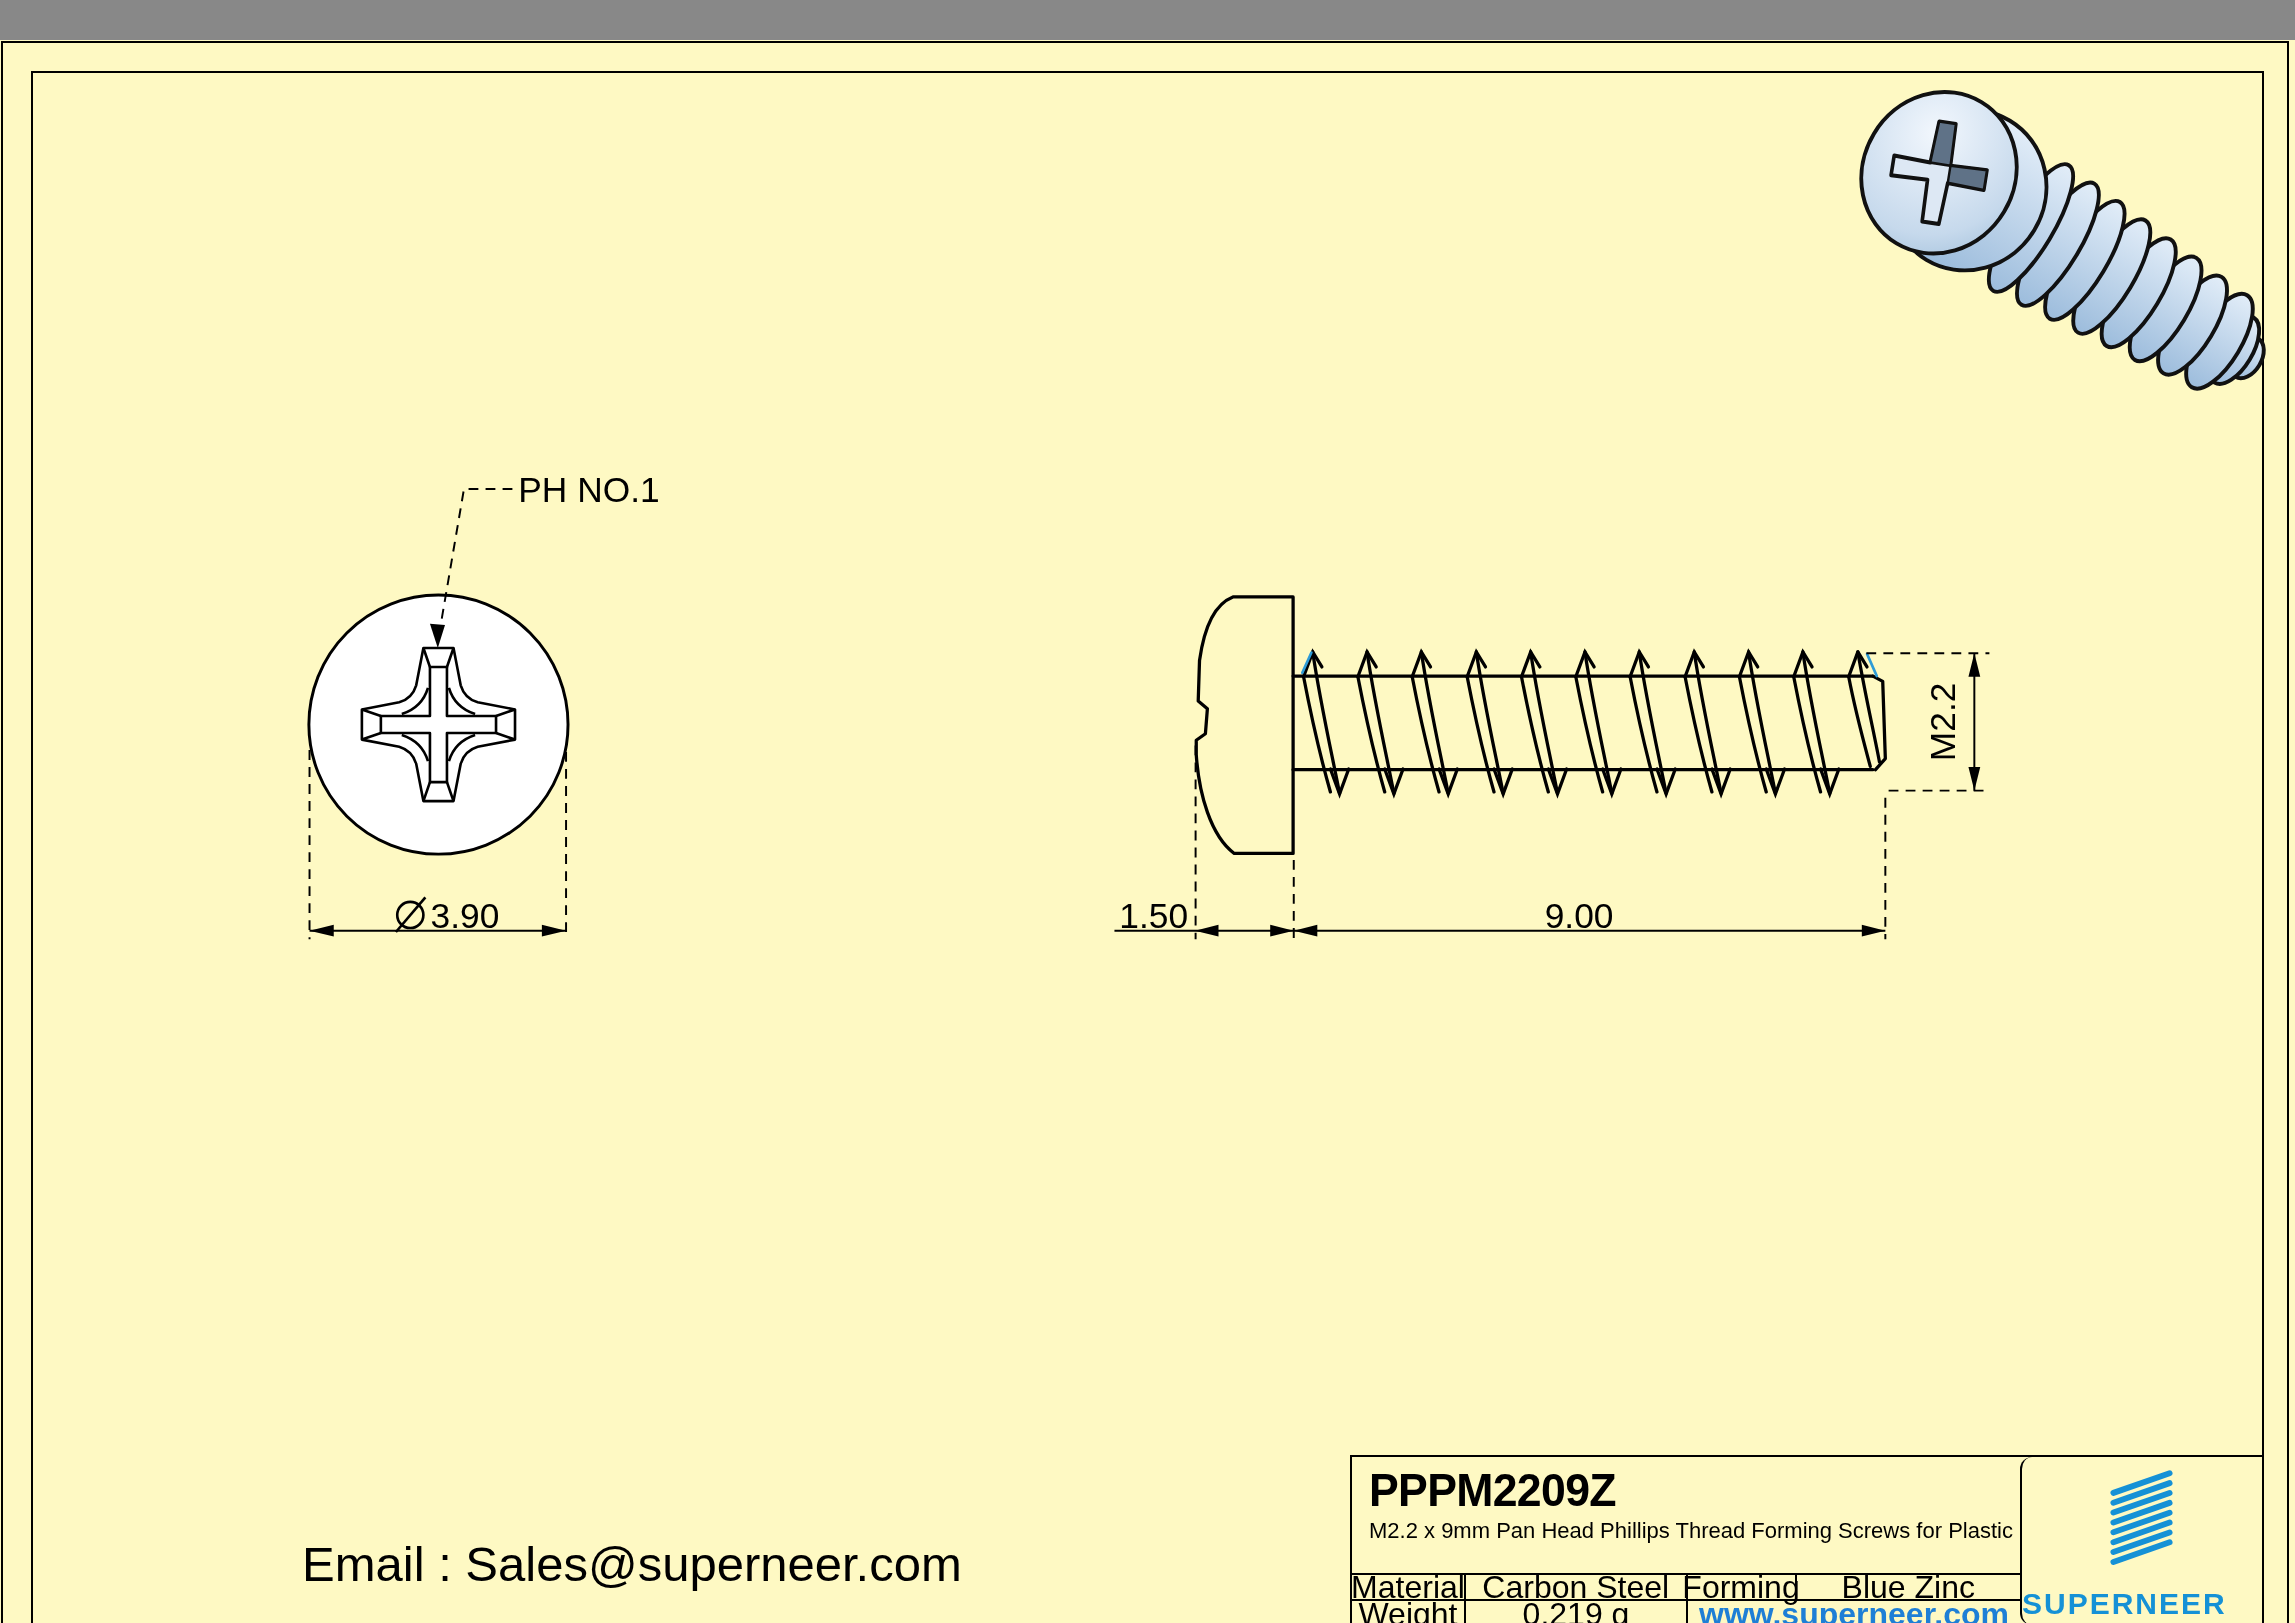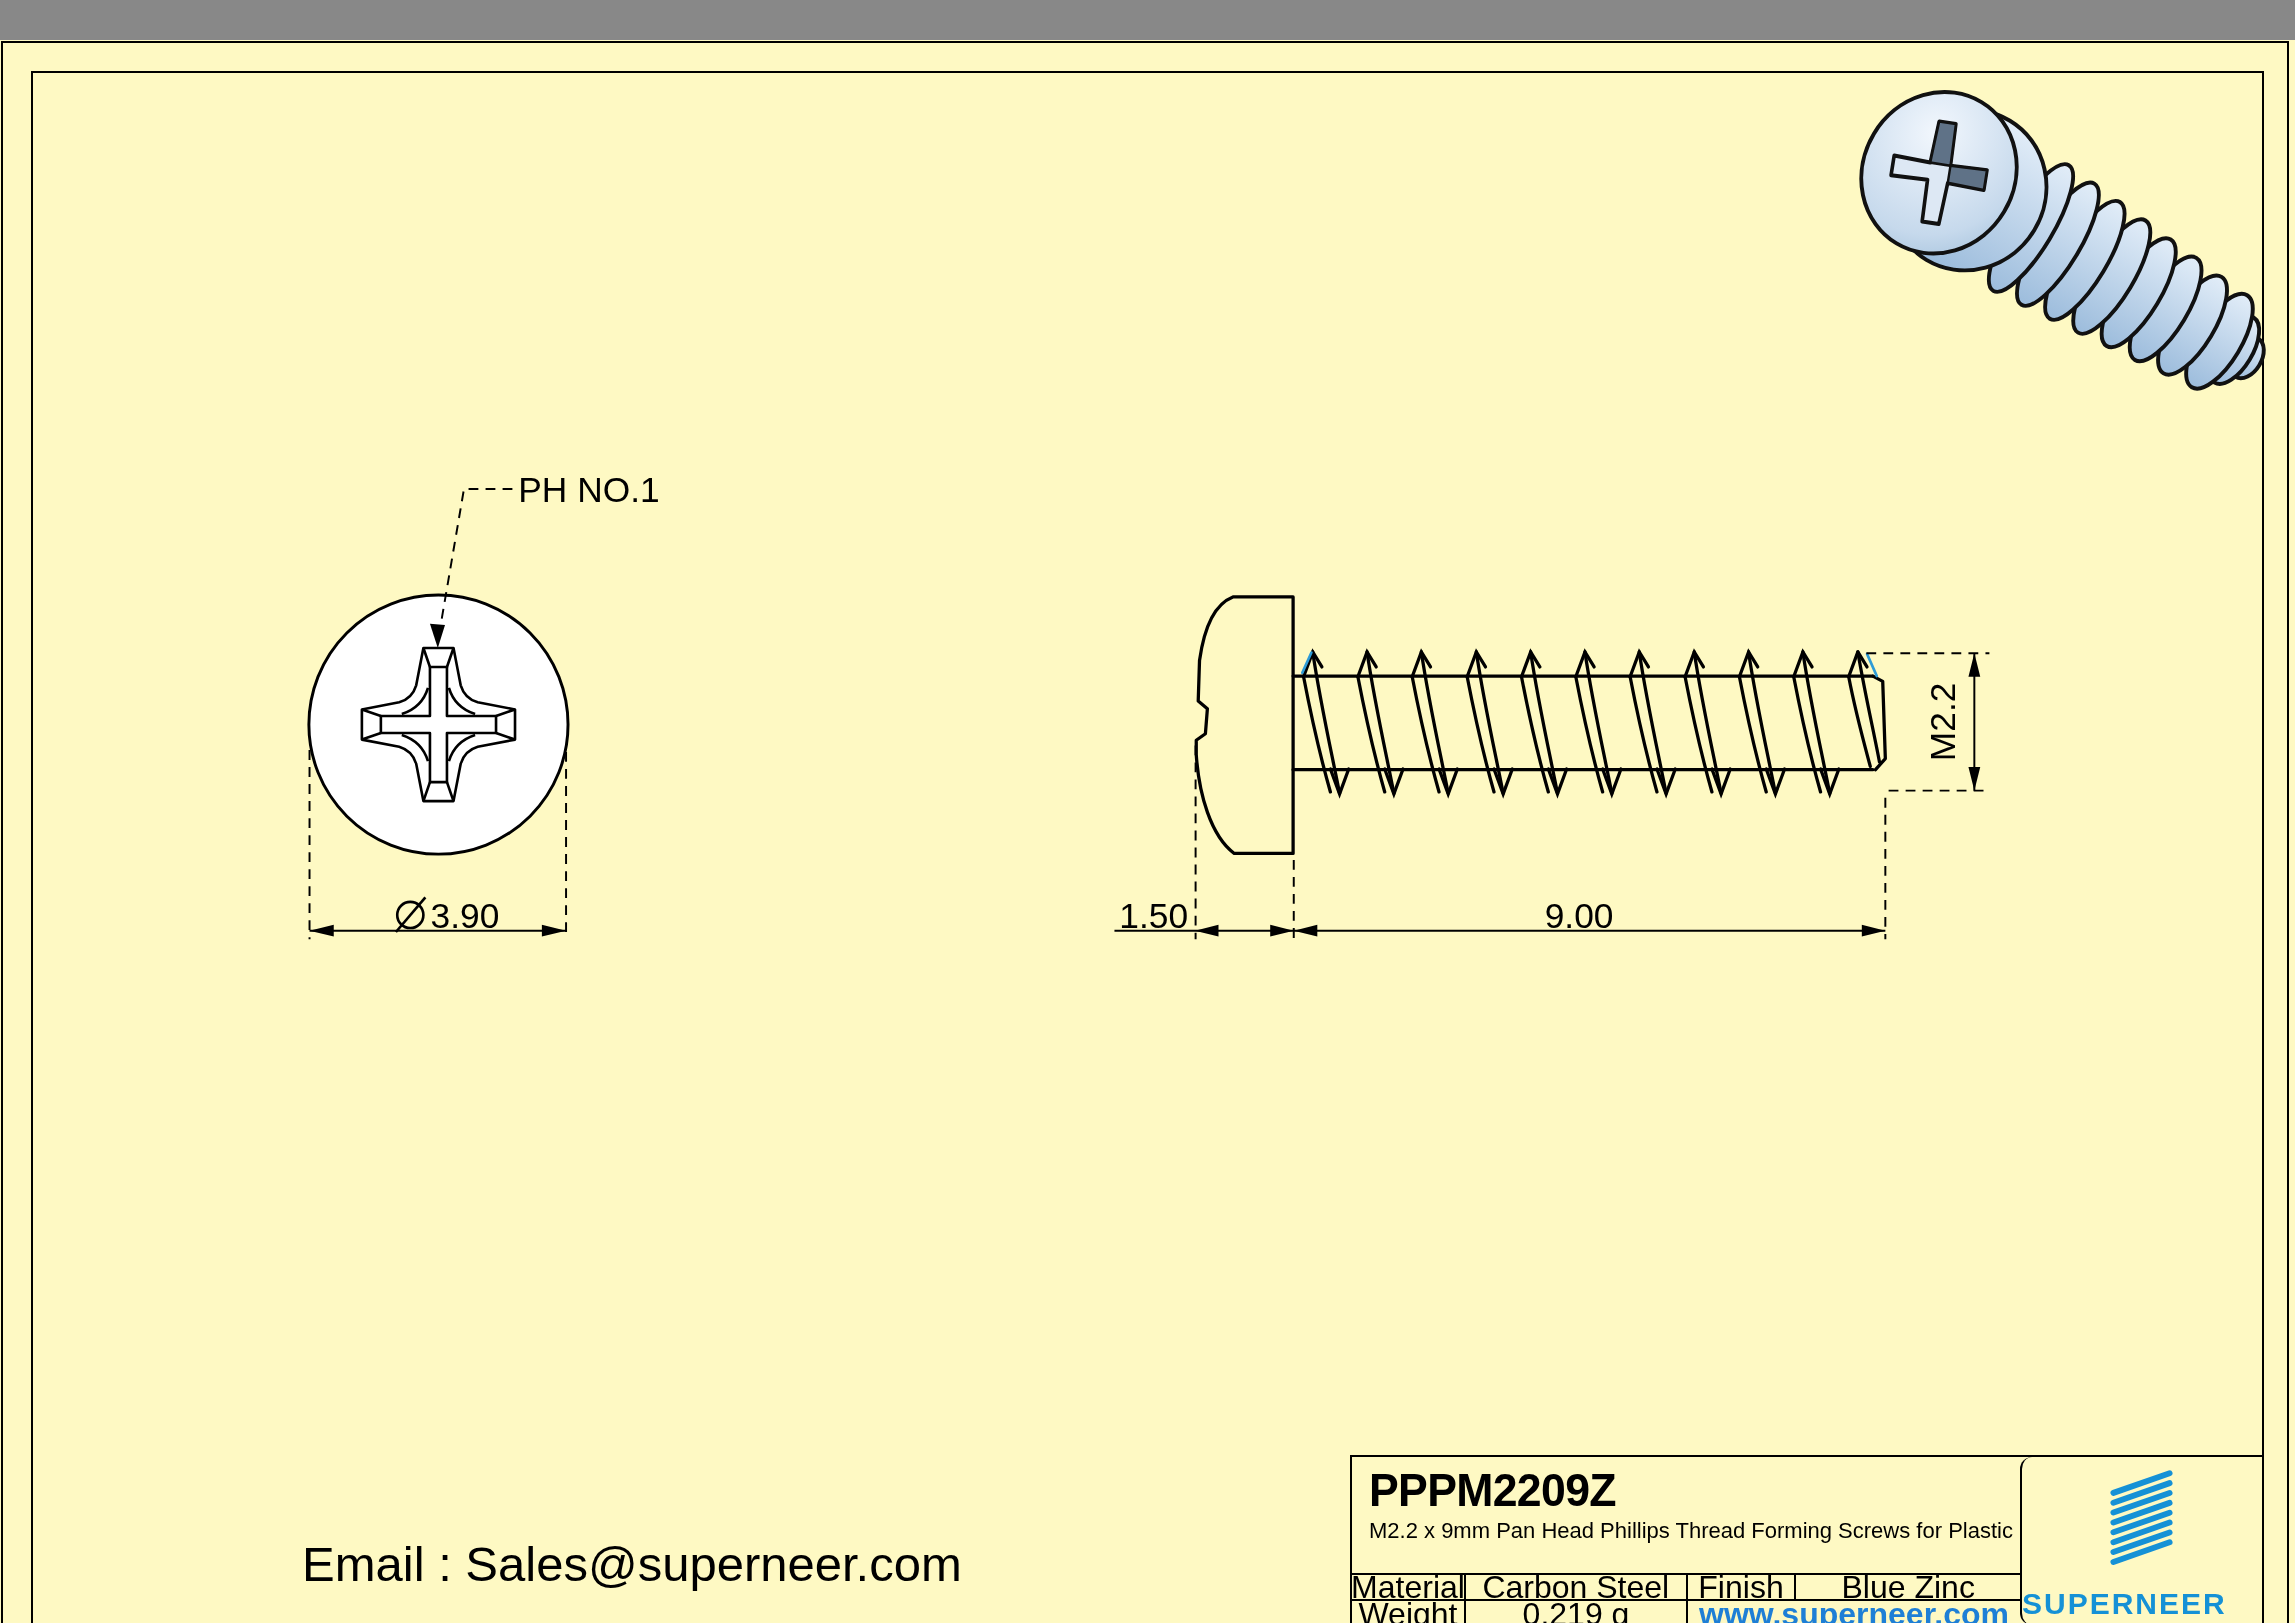--- a/index.html
+++ b/index.html
@@ -167,21 +167,21 @@
 
   <div class="title-block">
     <div class="tb-desc">
       <div class="tb-part">PPPM2209Z</div>
       <div class="tb-descline">M2.2 x 9mm Pan Head Phillips Thread Forming Screws for Plastic</div>
     </div>
     <div class="tb-rows">
       <div class="tb-row r1">
         <div class="c" style="width:112px">Material</div>
         <div class="c" style="width:222px">Carbon Steel</div>
-        <div class="c" style="width:109px">Finish</div>
+        <div class="c" style="width:109px">Forming</div>
         <div class="c" style="width:226px">Blue Zinc</div>
       </div>
       <div class="tb-row r2">
         <div class="c" style="width:112px">Weight</div>
         <div class="c" style="width:222px">0.219 g</div>
         <div class="c link" style="width:334px">www.superneer.com</div>
       </div>
     </div>
     <div class="tb-logo">
       <svg class="logo-mark" width="63" height="98" viewBox="0 0 96 150">

